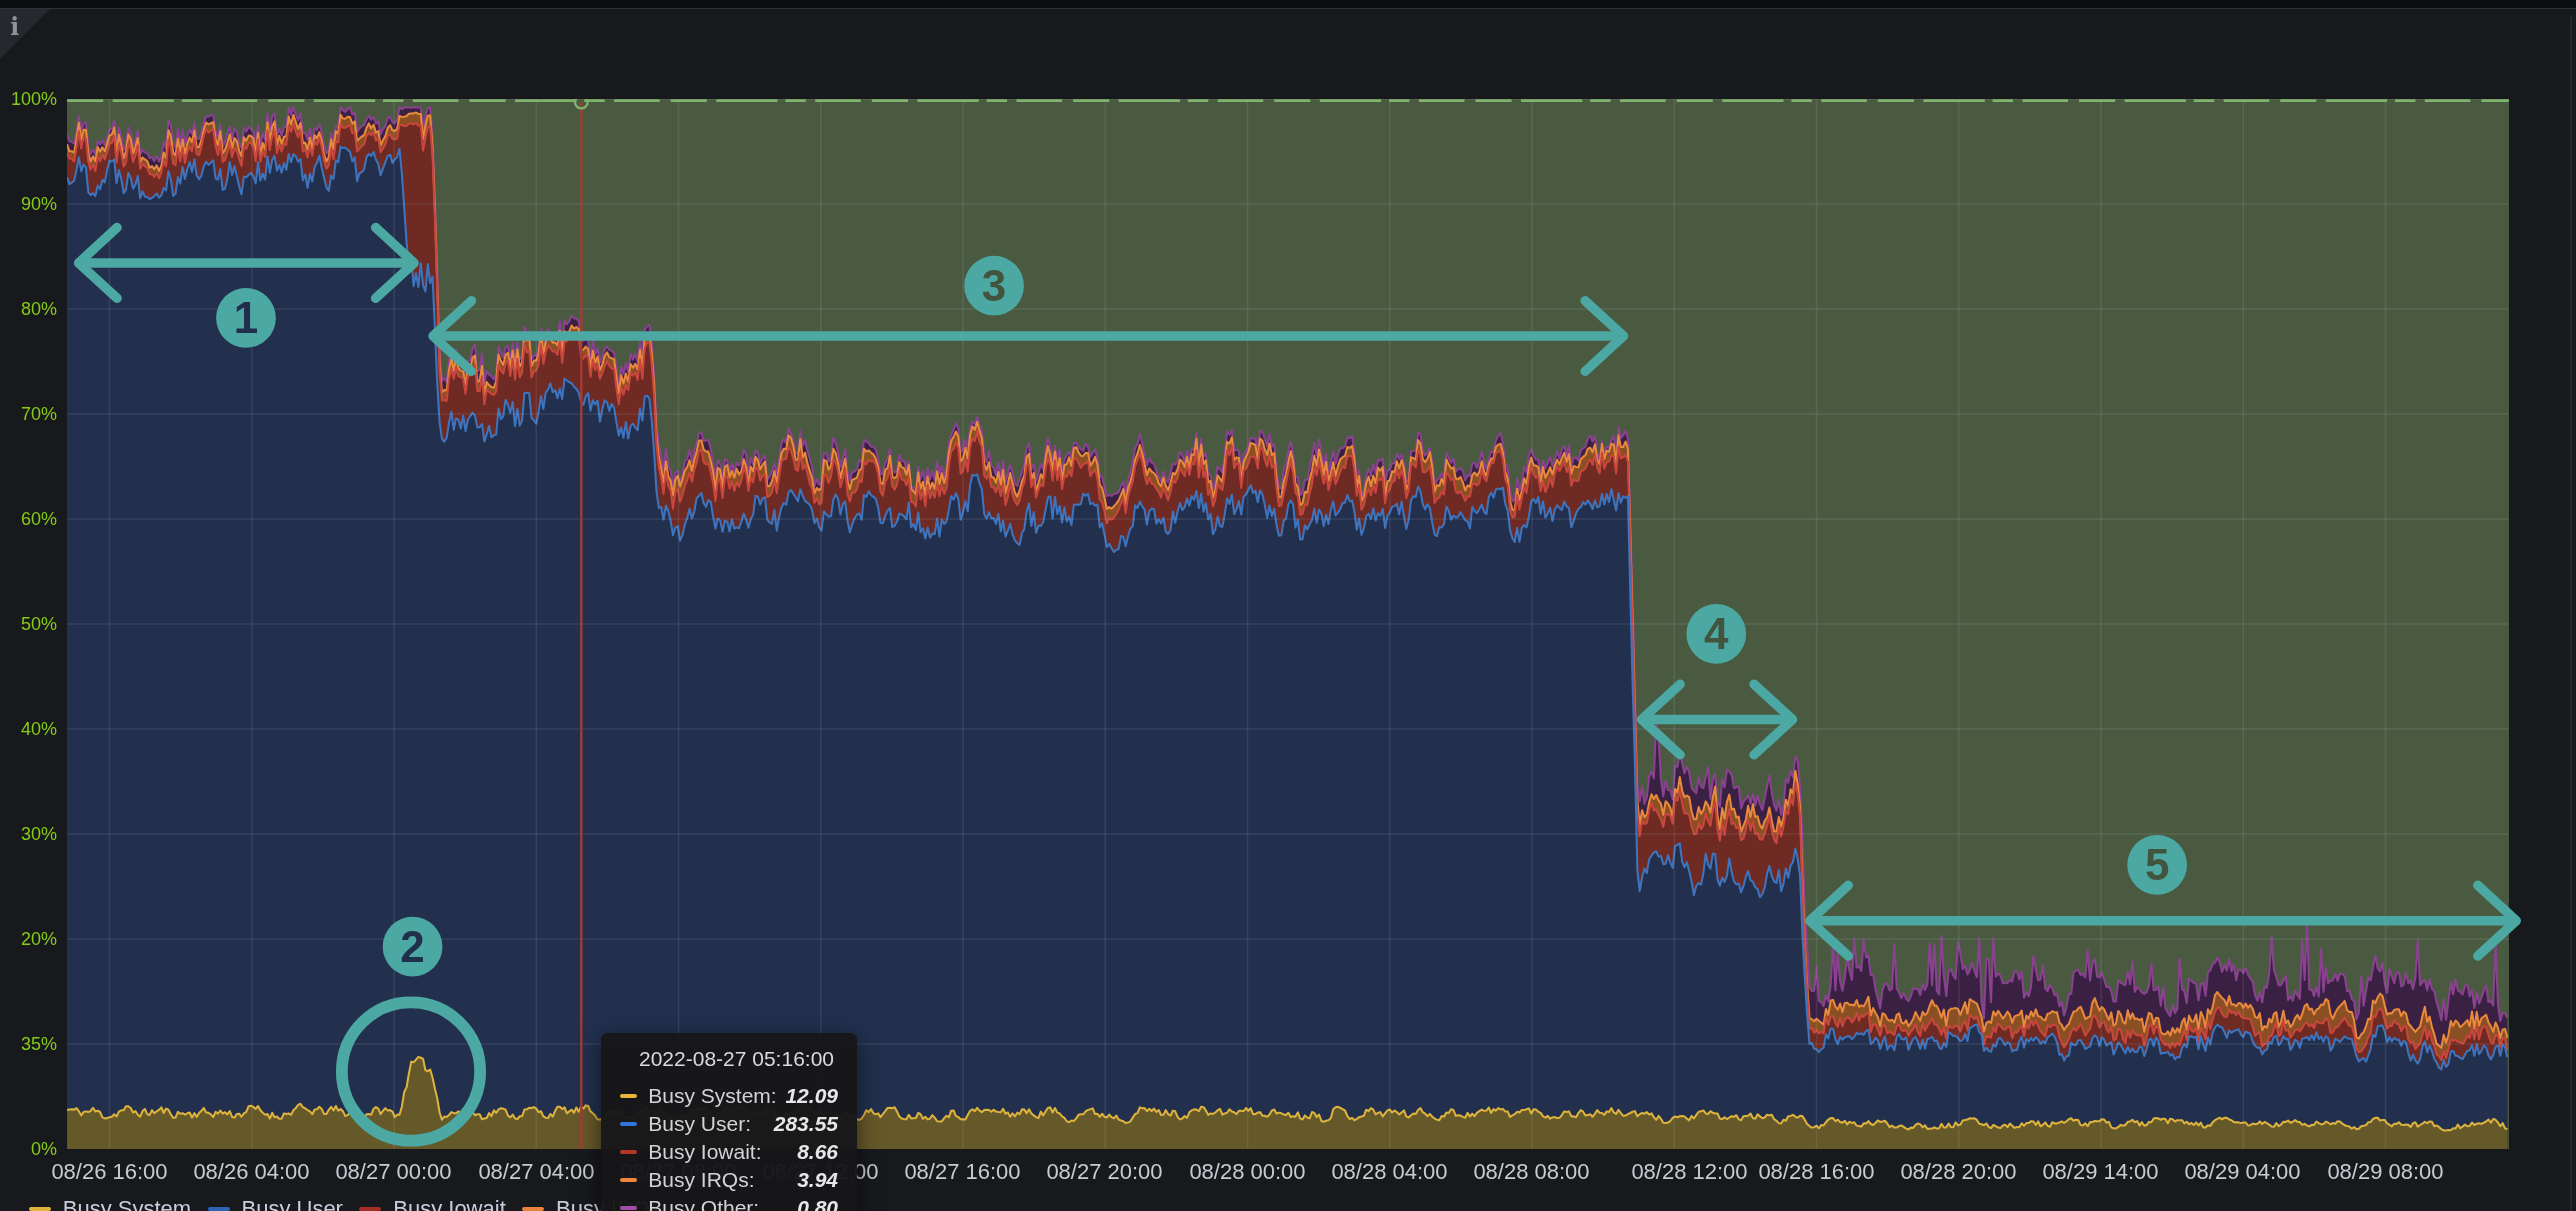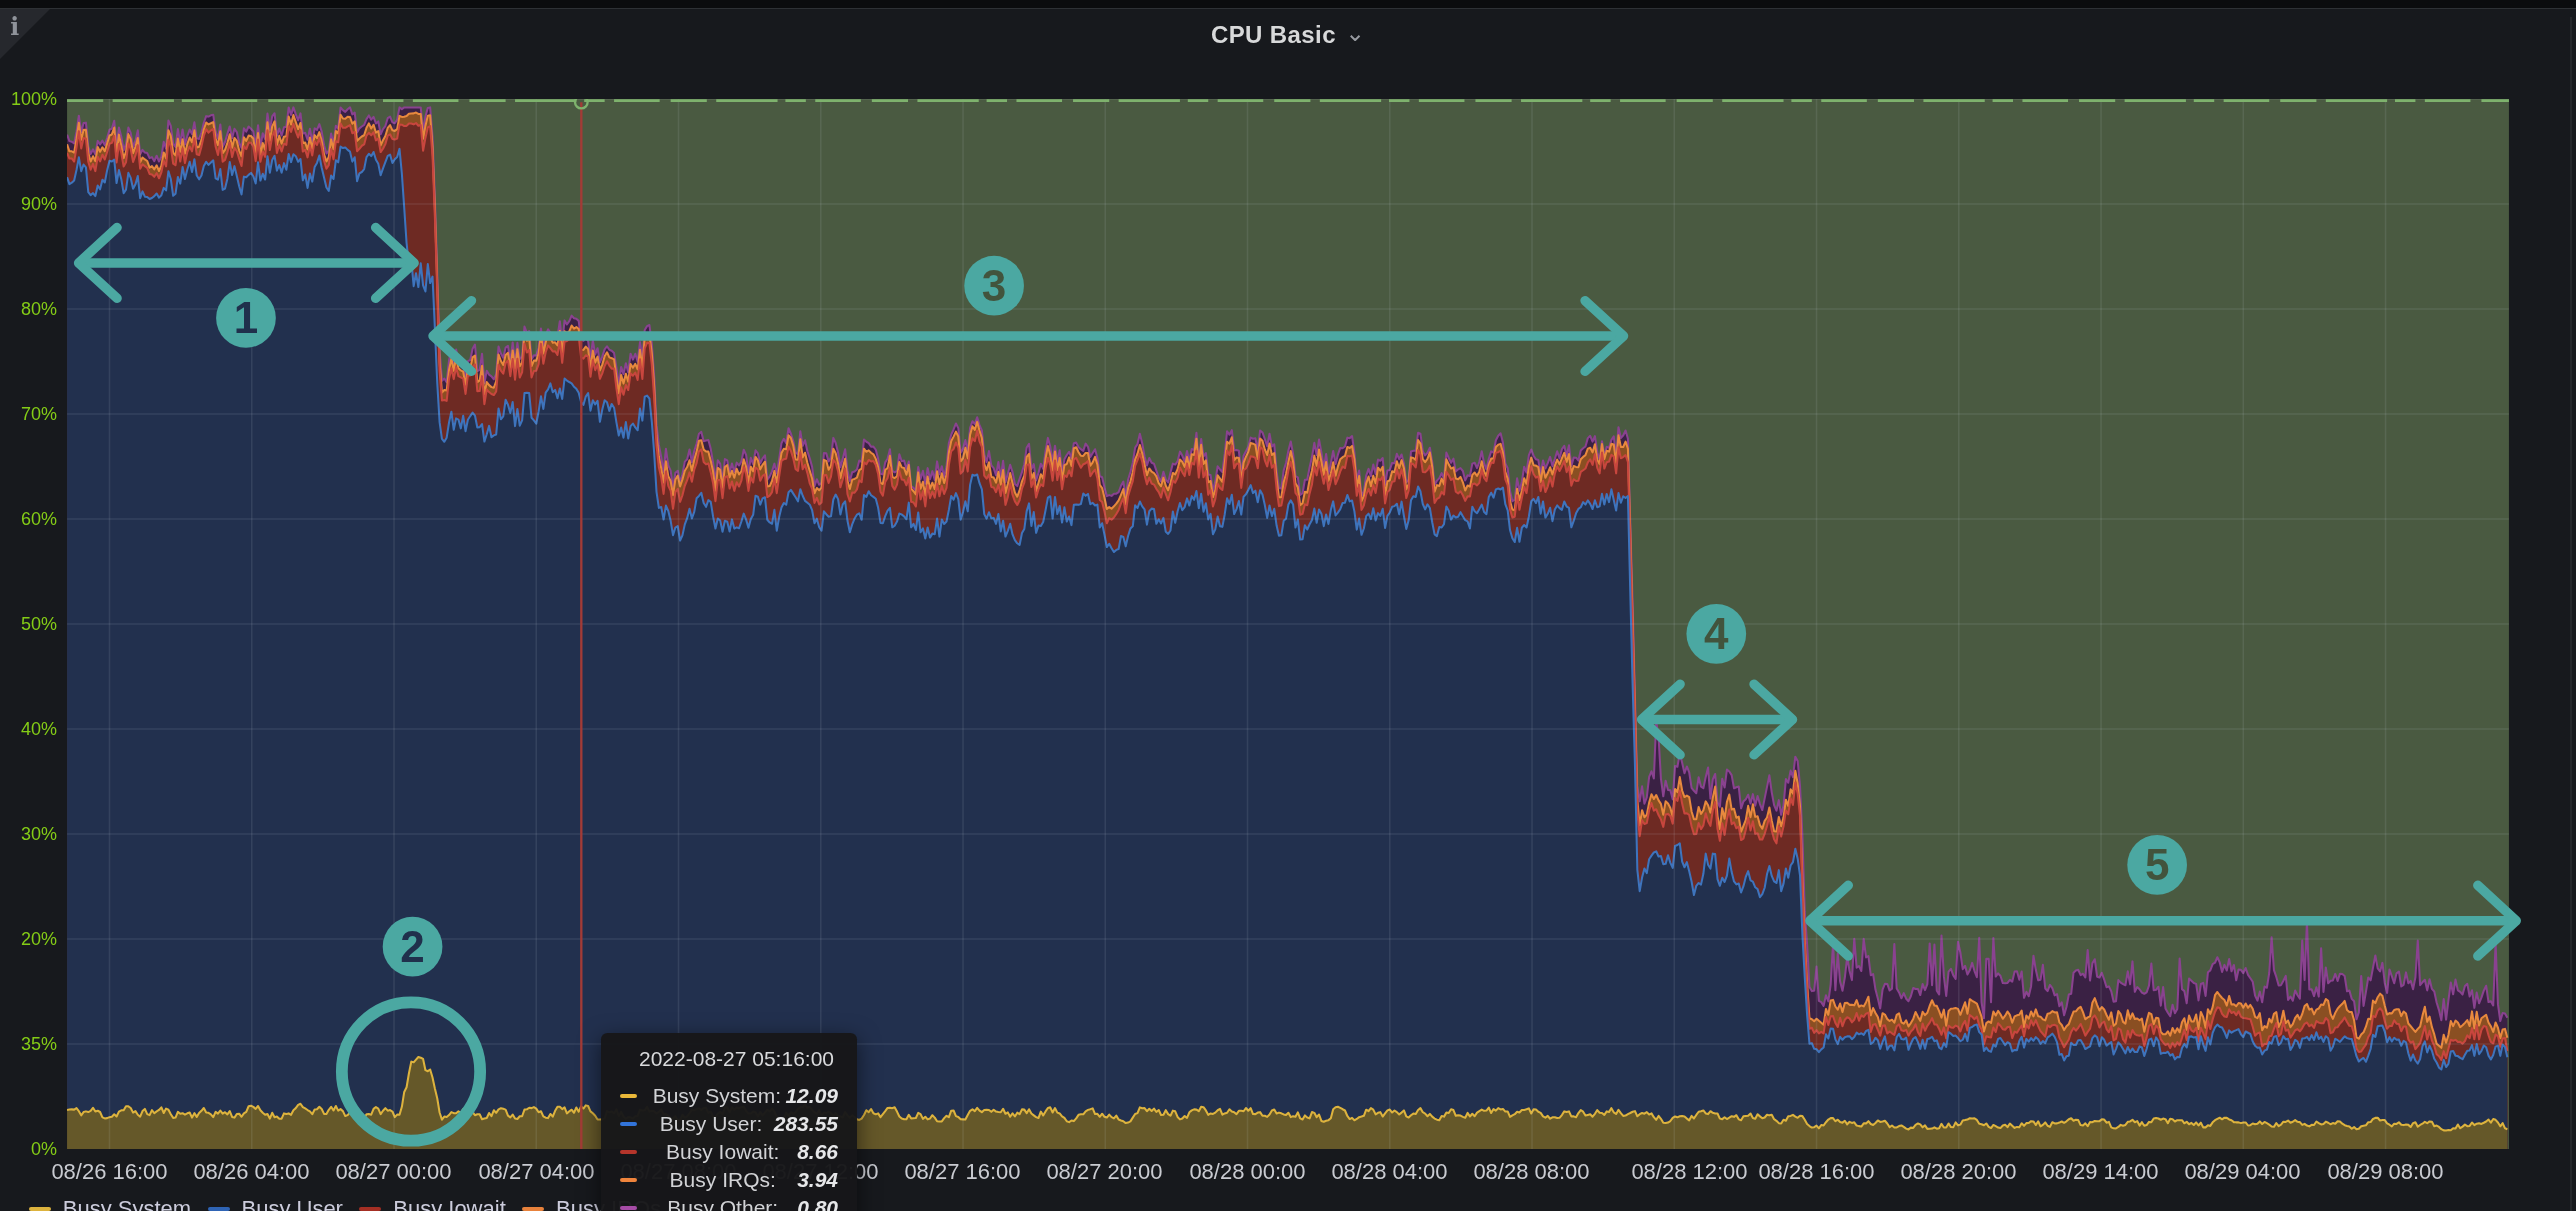--- a/index.html
+++ b/index.html
@@ -24,36 +24,32 @@
         top:1150px;z-index:5;white-space:nowrap;}
   #legend{position:absolute;left:29px;top:1187px;display:flex;align-items:center;
           gap:16.5px;z-index:6;}
   .litem{display:flex;align-items:center;gap:11.8px;cursor:pointer;}
   .ldash{width:22px;height:4.7px;border-radius:2.4px;}
   .llab{font-size:22px;color:#ccccdc;white-space:nowrap;}
   #tooltip{position:absolute;left:601px;top:1024px;width:256px;height:206px;
            background:rgba(23,23,25,.97);border-radius:6.3px;z-index:50;
            box-shadow:0 6.3px 22px rgba(0,0,0,.55);padding:14px 19px;box-sizing:border-box;}
   .tt-title{font-size:21px;color:#d9dadc;padding-left:19px;margin-bottom:11px;white-space:nowrap;}
-  .ttrow{display:flex;align-items:center;height:28px;text-align:center;}
+  .ttrow{display:flex;align-items:center;height:28px;}
   .ttdash{width:17.3px;height:3.9px;border-radius:2px;flex:none;}
   .ttlab{font-size:21px;color:#d2d3d6;margin-left:11px;flex:1;white-space:nowrap;}
   .ttval{font-size:21px;color:#e6e7e9;font-weight:700;white-space:nowrap;font-style:italic;}
   .edgeline{position:absolute;left:2570px;top:7.9px;width:1.6px;height:1204px;background:#25272b;z-index:3;}
 </style>
 </head>
 <body>
 
 <div class="panel">
   <div class="corner">
     <span class="i">i</span>
-  </div>
-  <div class="header">
-    <span class="title">CPU Basic</span>
-    <span class="chev">⌄</span>
   </div>
   <div class="edgeline"></div>
 
   <div id="yaxis">
       <div class="ylab" style="left: 0px; top: 78px;">100%</div>
       <div class="ylab" style="left: 0px; top: 183px;">90%</div>
       <div class="ylab" style="left: 0px; top: 288px;">80%</div>
       <div class="ylab" style="left: 0px; top: 393px;">70%</div>
       <div class="ylab" style="left: 0px; top: 498px;">60%</div>
       <div class="ylab" style="left: 0px; top: 603px;">50%</div>

